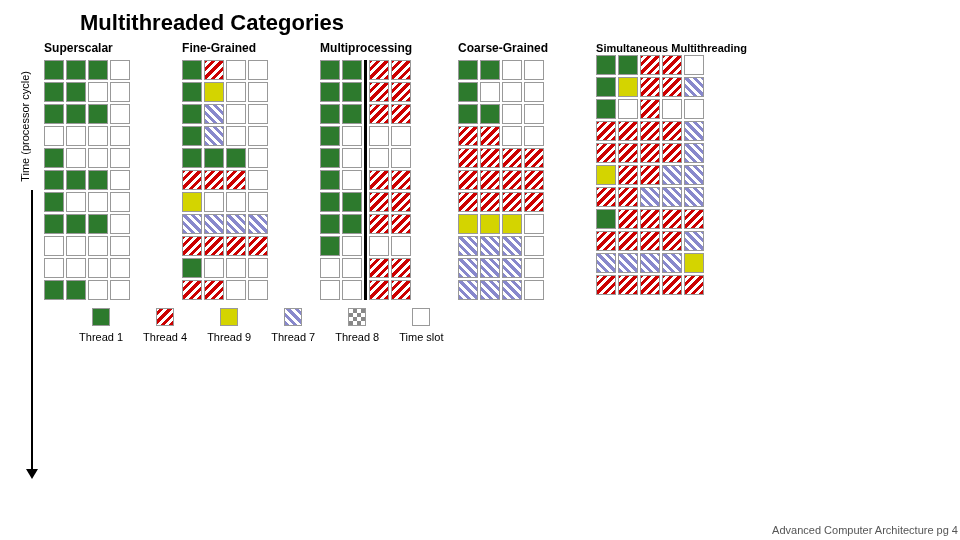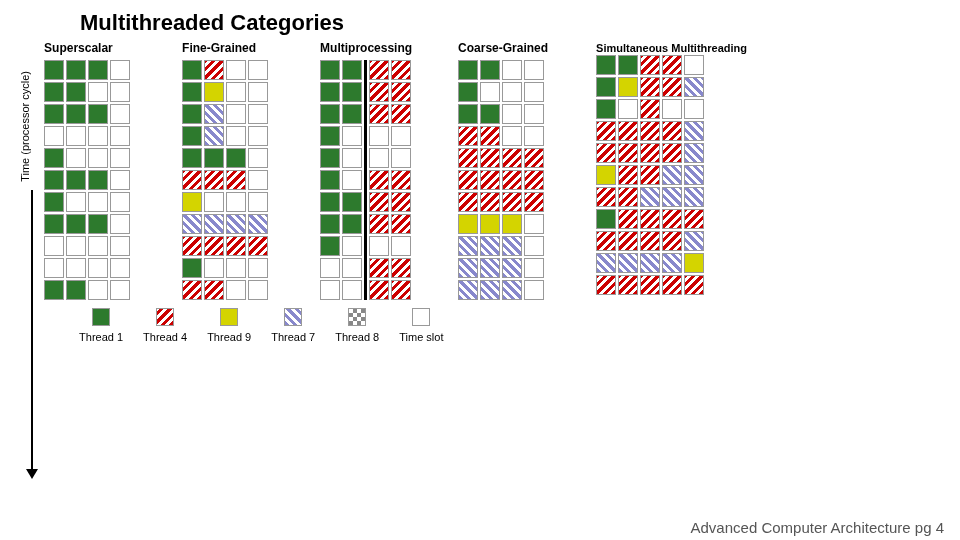--- a/index.html
+++ b/index.html
@@ -125,22 +125,22 @@
       flex-direction: column;
     }
     .legend-box {
       width: 18px;
       height: 18px;
       border: 1px solid #999;
     }
     .footer {
       position: absolute;
       bottom: 4px;
-      right: 16px;
-      font-size: 15px;
+      right: 2px;
+      font-size: 11px;
       color: #555;
       margin-top: 34px;
     }
     .content-area {
       display: flex;
       flex-direction: column;
       width: 100%;
     }
     .smt-title {
       font-size: 11px;

